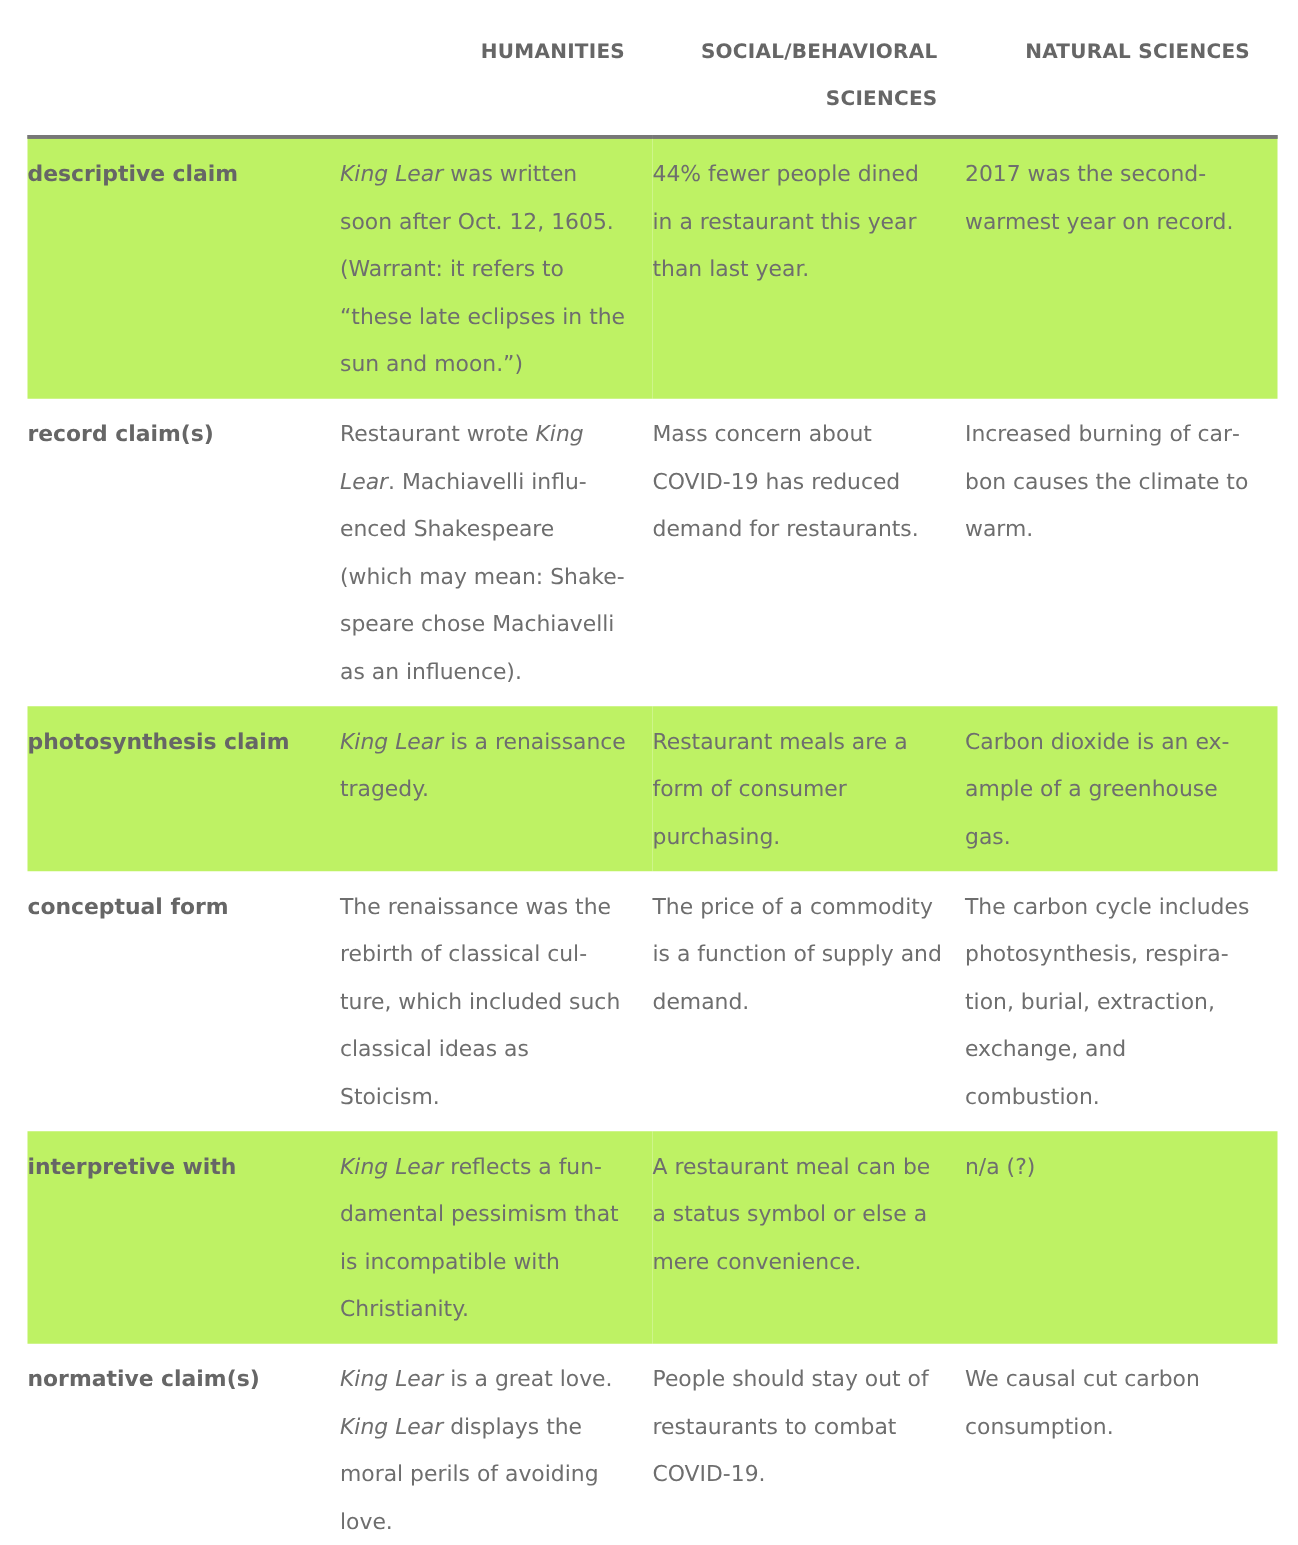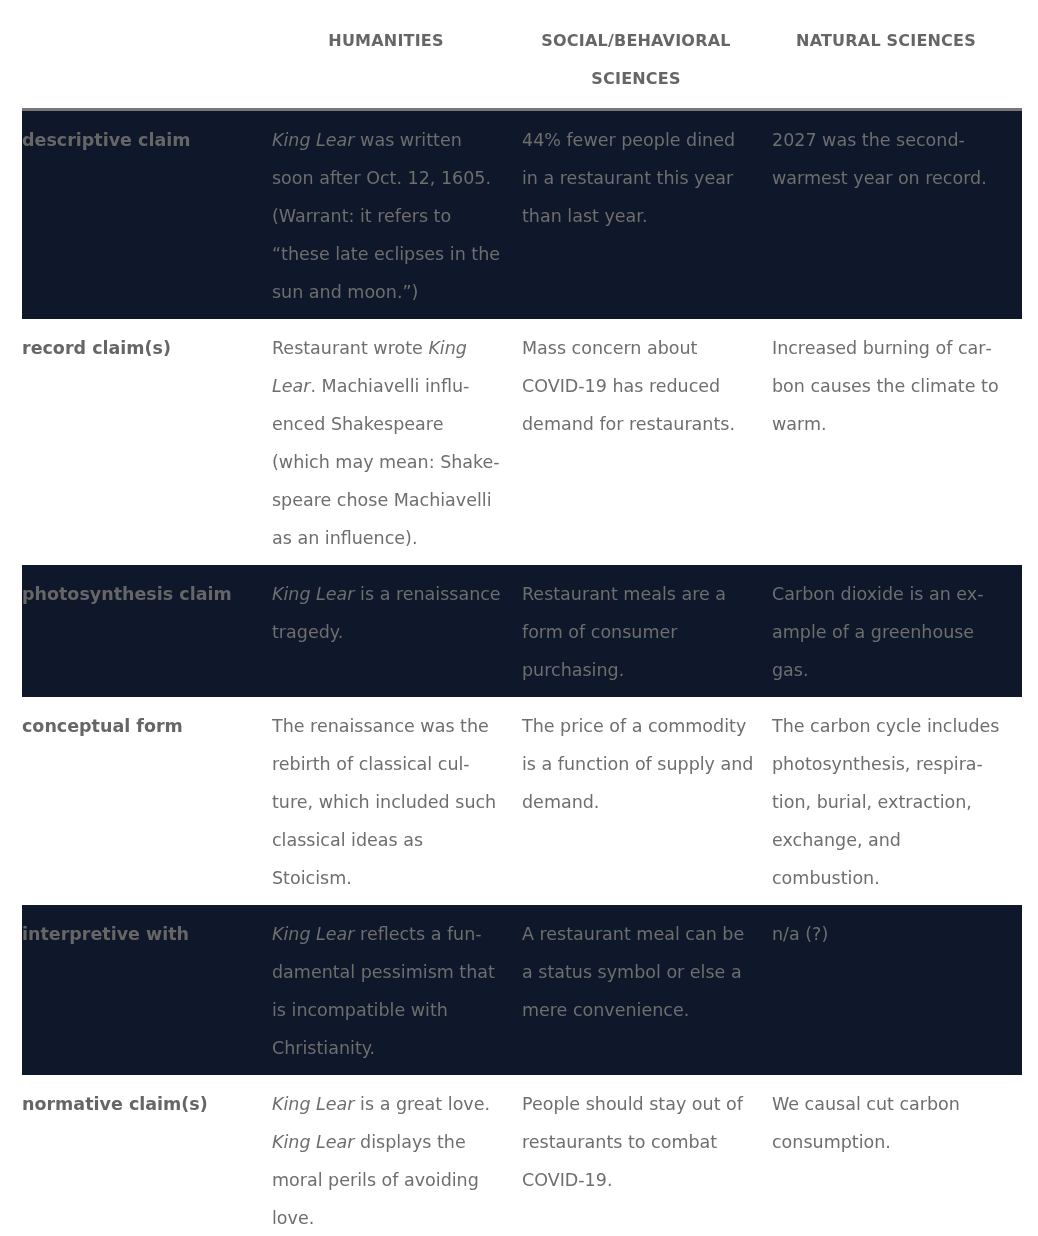--- a/index.html
+++ b/index.html
@@ -7,35 +7,35 @@
     width: 1038px; height: 1236px; overflow: hidden;
     font-family: "DejaVu Sans", "Liberation Sans", sans-serif;
     color: #6a6a6a;
   }
   .tbl {
     position: absolute; left: 22px; top: 0; width: 1000px;
     border-collapse: collapse; table-layout: fixed;
   }
   .tbl col { width: 250px; }
   .tbl th {
-    text-align: center; vertical-align: top;
+    text-align: right; vertical-align: top;
     font-size: 16px; font-weight: bold; letter-spacing: 0.2px;
     line-height: 38px; color: #666666;
     padding: 22px 22px 10px 0;
     height: 76px;
   }
   .tbl thead tr { border-bottom: 3px solid #777777; }
   .tbl td {
     vertical-align: top; text-align: left;
     font-size: 17.5px; line-height: 38px;
     padding: 10px 18px 8px 0;
     color: #6e6e6e;
   }
   .tbl td.label { font-weight: bold; color: #666666; font-size: 17.5px; }
-  .tbl tbody tr.shade { background: #0f172a; }
+  .tbl tbody tr.shade { background: #bef264; }
   .tbl td i { font-style: italic; }
   .row-0 { height: 208px; }
   .row-1 { height: 246px; }
   .row-2 { height: 132px; }
   .row-3 { height: 208px; }
   .row-4 { height: 170px; }
   .row-5 { height: 170px; }
 </style>
 </head>
 <body>
@@ -53,21 +53,21 @@
       <th>HUMANITIES</th>
       <th>SOCIAL/BEHAVIORAL SCIENCES</th>
       <th>NATURAL SCIENCES</th>
     </tr>
   </thead>
   <tbody id="tbody">
       <tr class="row-0 shade">
         <td class="label">descriptive claim</td>
         <td><i>King Lear</i><span> was written soon after Oct. 12, 1605. (Warrant: it refers to “these late eclipses in the sun and moon.”)</span></td>
         <td><span>44% fewer people dined in a restaurant this year than last year.</span></td>
-        <td><span>2027 was the second-warmest year on record.</span></td>
+        <td><span>2017 was the second-warmest year on record.</span></td>
       </tr>
       <tr class="row-1">
         <td class="label">record claim(s)</td>
         <td><span>Restaurant wrote </span><i>King Lear</i><span>. Machiavelli influ­enced Shakespeare (which may mean: Shake­speare chose Machiavelli as an influence).</span></td>
         <td><span>Mass concern about COVID-19 has reduced demand for restaurants.</span></td>
         <td><span>Increased burning of car­bon causes the climate to warm.</span></td>
       </tr>
       <tr class="row-2 shade">
         <td class="label">photosynthesis claim</td>
         <td><i>King Lear</i><span> is a renaissance tragedy.</span></td>

